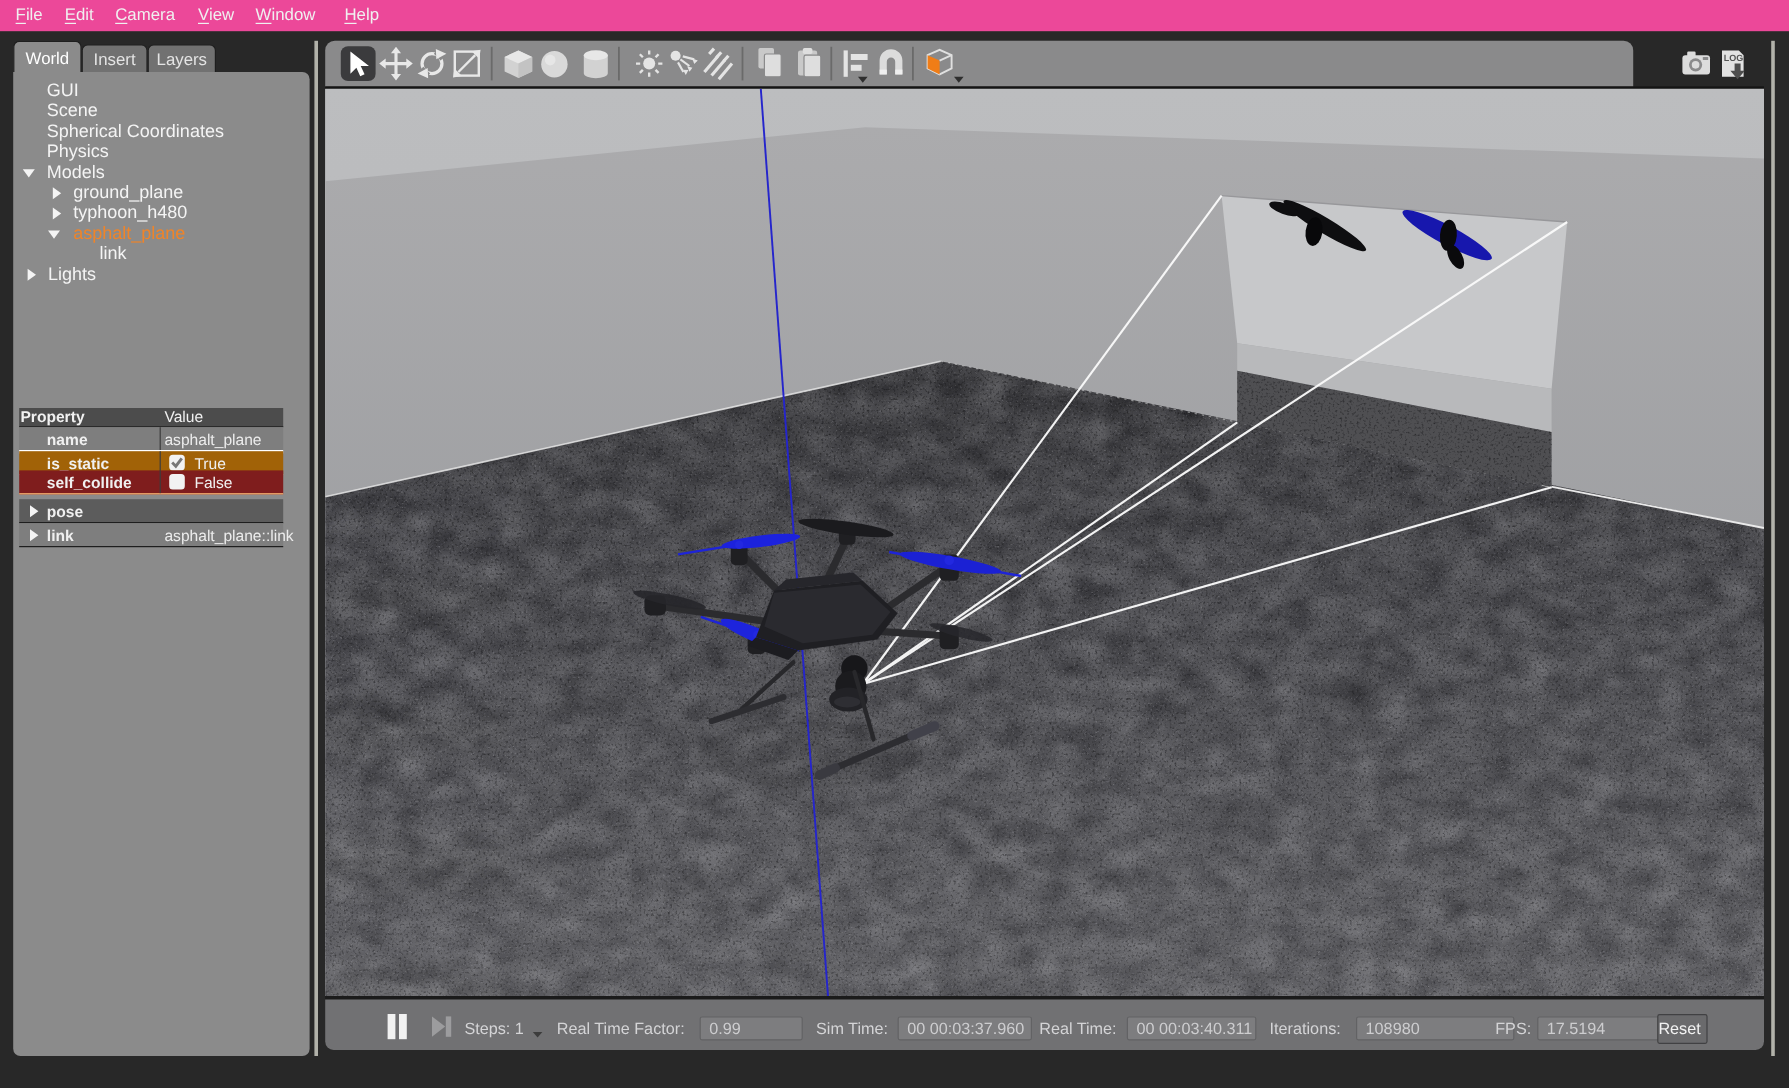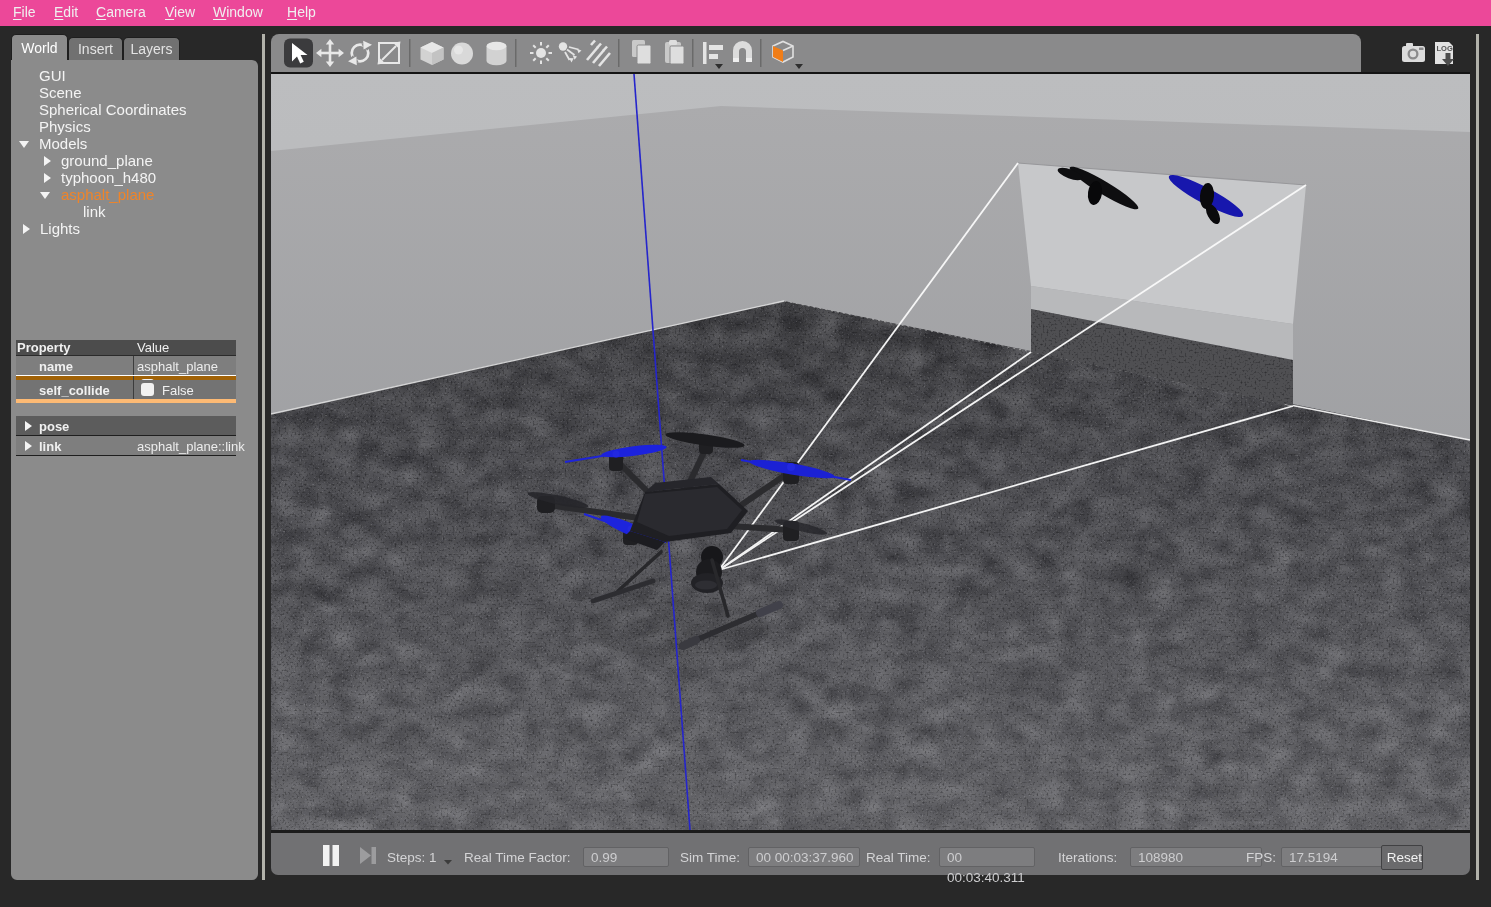--- a/index.html
+++ b/index.html
@@ -75,21 +75,21 @@
         <span class="val">asphalt_plane</span>
     </div>
     <div class="prow" style="top:36px;background:#a16207;border-bottom:1px solid #f9a8d4">
       <span class="lbl">is_static</span>
         <div class="vsep"></div>
       <div class="cb"><svg width="13" height="13" viewBox="0 0 13 13">
             <path d="M2.5 6.5 L5.5 9.5 L10.5 3" stroke="#777" stroke-width="2.4" fill="none"></path>
           </svg></div>
       <span style="position:absolute;left:146px;top:3px">True</span>
     </div>
-    <div class="prow" style="top:40px;background:#737373;border-bottom:4px solid #fdba74">
+    <div class="prow" style="top:52px;background:#7f1d1d;border-bottom:1px solid #fdba74">
       <span class="lbl">self_collide</span>
         <div class="vsep"></div>
       <div class="cb"></div>
       <span style="position:absolute;left:146px;top:3px">False</span>
     </div>
     <div class="prow" style="top:76px;background:#5c5c5c;border-bottom:1px solid #1e1e1e">
       <div class="tri trir" style="left:9px;top:5px"></div>
       <span class="lbl">pose</span>
     </div>
     <div class="prow" style="top:96px;background:#7e7e7e;border-bottom:1px solid #1e1e1e">
@@ -362,19 +362,19 @@
   </svg>
   <span class="blbl" style="left:116px">Steps: 1</span>
   <svg class="abs" style="left:172px;top:26px" width="10" height="6">
       <path d="M1 1 L9 1 L5 5.5 Z" fill="#3c3c3c"></path>
     </svg>
   <span class="blbl" style="left:193px">Real Time Factor:</span>
   <div class="fld" style="left:312px;width:86px">0.99</div>
   <span class="blbl" style="left:409px">Sim Time:</span>
   <div class="fld" style="left:477px;width:112px">00 00:03:37.960</div>
   <span class="blbl" style="left:595px">Real Time:</span>
-  <div class="fld" style="left:668px;width:96px">00 00:03:40.311</div>
+  <div class="fld" style="left:668px;width:108px">00 00:03:40.311</div>
   <span class="blbl" style="left:787px">Iterations:</span>
   <div class="fld" style="left:859px;width:132px">108980</div>
   <span class="blbl" style="left:975px">FPS:</span>
   <div class="fld" style="left:1010px;width:104px">17.5194</div>
-  <div class="abs" style="left:1110px;top:12px;width:40px;height:23px;background:#6a6a6c;border:1px solid #414143;border-radius:2px;color:#f2f2f2;text-align:right;line-height:23px;font-size:13.5px">Reset</div>
+  <div class="abs" style="left:1110px;top:12px;width:40px;height:23px;background:#6a6a6c;border:1px solid #414143;border-radius:2px;color:#f2f2f2;text-align:left;line-height:23px;font-size:13.5px">Reset</div>
 </div>
 
 </body></html>

